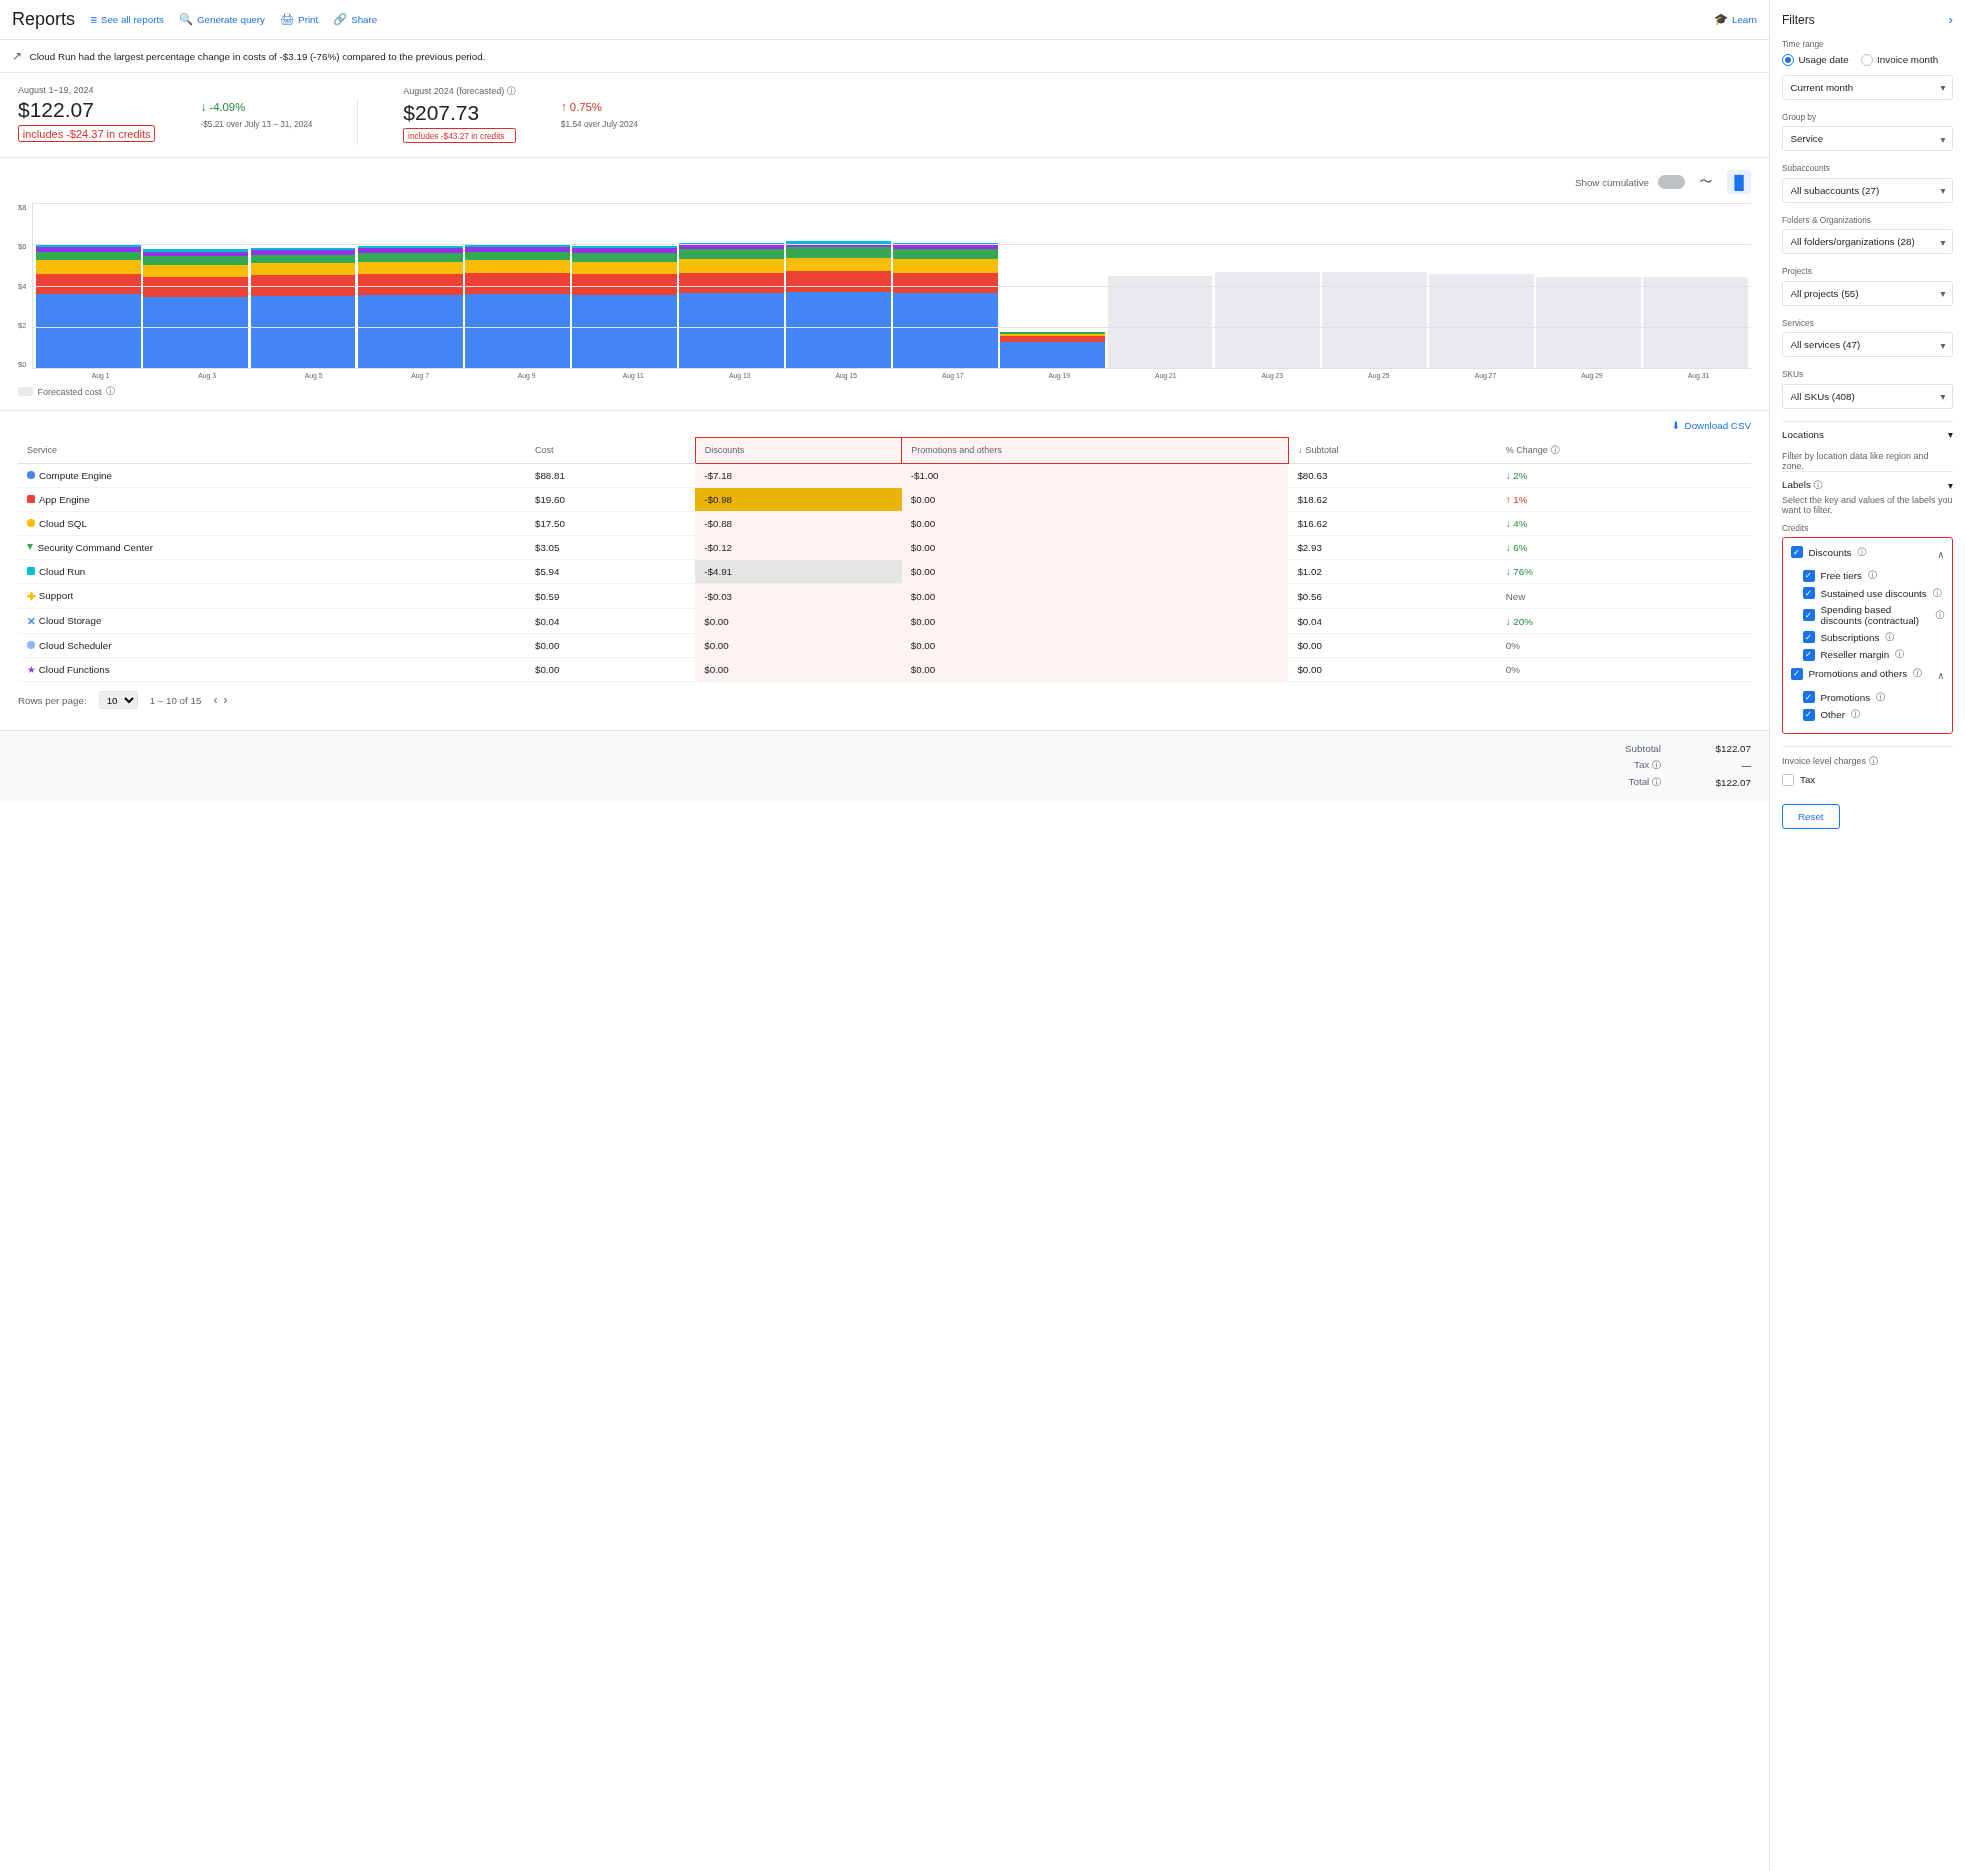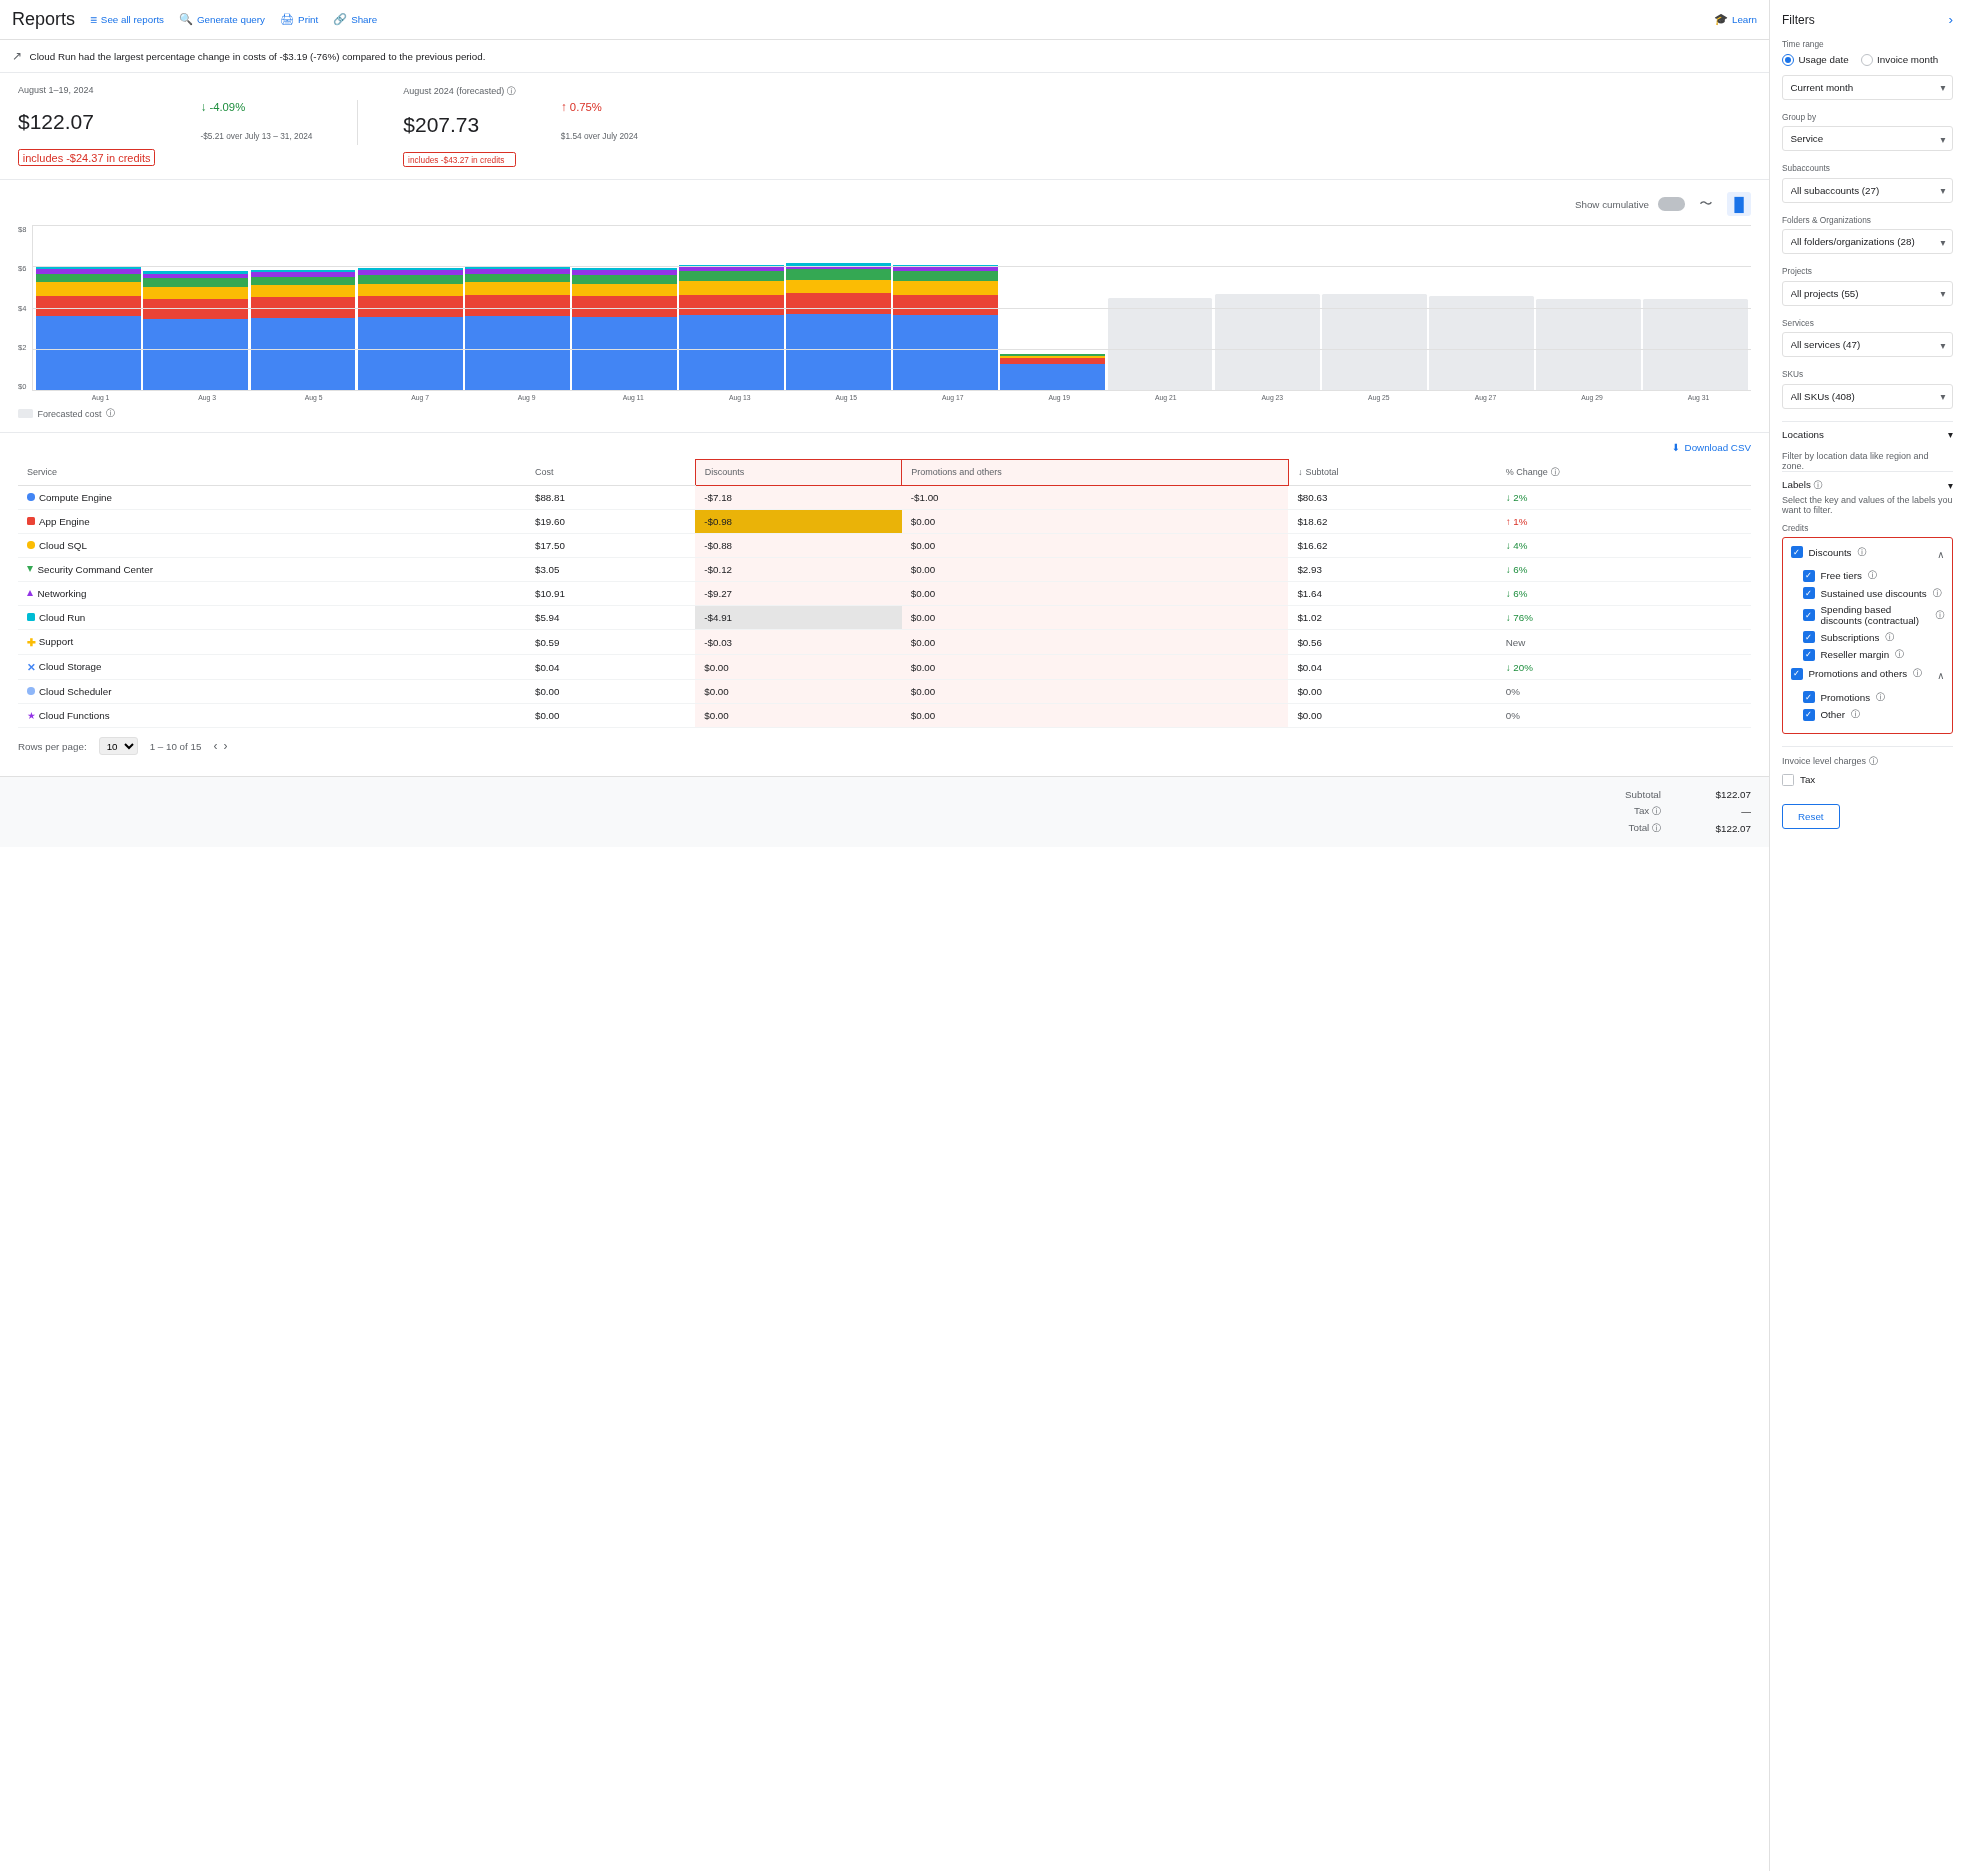--- a/index.html
+++ b/index.html
@@ -14,21 +14,21 @@
     .nav-link { display: flex; align-items: center; gap: 3.8px; color: #1a73e8; font-size: 9.8px; cursor: pointer; text-decoration: none; }
     .nav-spacer { flex: 1; }
 
     
     .alert-bar { display: flex; align-items: center; gap: 7.5px; padding: 9px 12px; background: #fff; border-bottom: 0.8px solid #e8eaed; font-size: 9.8px; }
     .feedback-row { display: flex; align-items: center; gap: 7.5px; padding: 6px 12px; border-bottom: 0.8px solid #e8eaed; font-size: 9px; color: #5f6368; }
     .feedback-btn { background: none; border: none; cursor: pointer; color: #5f6368; font-size: 12px; }
 
     
     .stats-section { display: flex; align-items: flex-start; padding: 12px 18px; border-bottom: 0.8px solid #e8eaed; gap: 45px; }
-    .stat-block { display: flex; flex-direction: column; gap: 15px; }
+    .stat-block { display: flex; flex-direction: column; gap: 3px; }
     .stat-period { font-size: 9px; color: #5f6368; font-weight: 500; }
     .stat-amount { font-size: 21px; font-weight: 400; color: #202124; }
     .stat-note { font-size: 8.3px; color: #d93025; border: 0.8px solid #d93025; border-radius: 2.3px; padding: 0.8px 3px; display: inline-block; }
     .stat-change { display: flex; align-items: center; gap: 3px; font-size: 10.5px; }
     .stat-change.down { color: #1e8e3e; }
     .stat-change.up { color: #d93025; }
     .stat-sub { font-size: 8.3px; color: #5f6368; margin-top: 1.5px; }
     .divider-v { width: 0.8px; background: #e0e0e0; height: 45px; margin-top: 15px; }
 
     
@@ -421,31 +421,20 @@
       <span>Security Command Center</span>
     </td>
     <td>$3.05</td>
     <td style="background:#fef3f2;">-$0.12</td>
     <td style="background:#fef3f2;">$0.00</td>
     <td>$2.93</td>
     <td style="color:#1e8e3e;">↓ 6%</td>
   </tr>
           <tr>
     <td style="display:flex;align-items:center;">
-      <span style="display:inline-block;margin-right:4.5px;width:0;height:0;border-left:3.8px solid transparent;border-right:3.8px solid transparent;border-bottom:6.8px solid #9334e6;vertical-align:middle;"></span>
-      <span>Networking</span>
-    </td>
-    <td>$10.91</td>
-    <td style="background:#fef3f2;">-$9.27</td>
-    <td style="background:#fef3f2;">$0.00</td>
-    <td>$1.64</td>
-    <td style="color:#1e8e3e;">↓ 6%</td>
-  </tr>
-          <tr>
-    <td style="display:flex;align-items:center;">
       <span style="width:7.5px;height:7.5px;border-radius:1.5px;background:#00bcd4;display:inline-block;margin-right:4.5px;"></span>
       <span>Cloud Run</span>
     </td>
     <td>$5.94</td>
     <td style="background:#e5e5e5;">-$4.91</td>
     <td style="background:#fef3f2;">$0.00</td>
     <td>$1.02</td>
     <td style="color:#1e8e3e;">↓ 76%</td>
   </tr>
           <tr>

